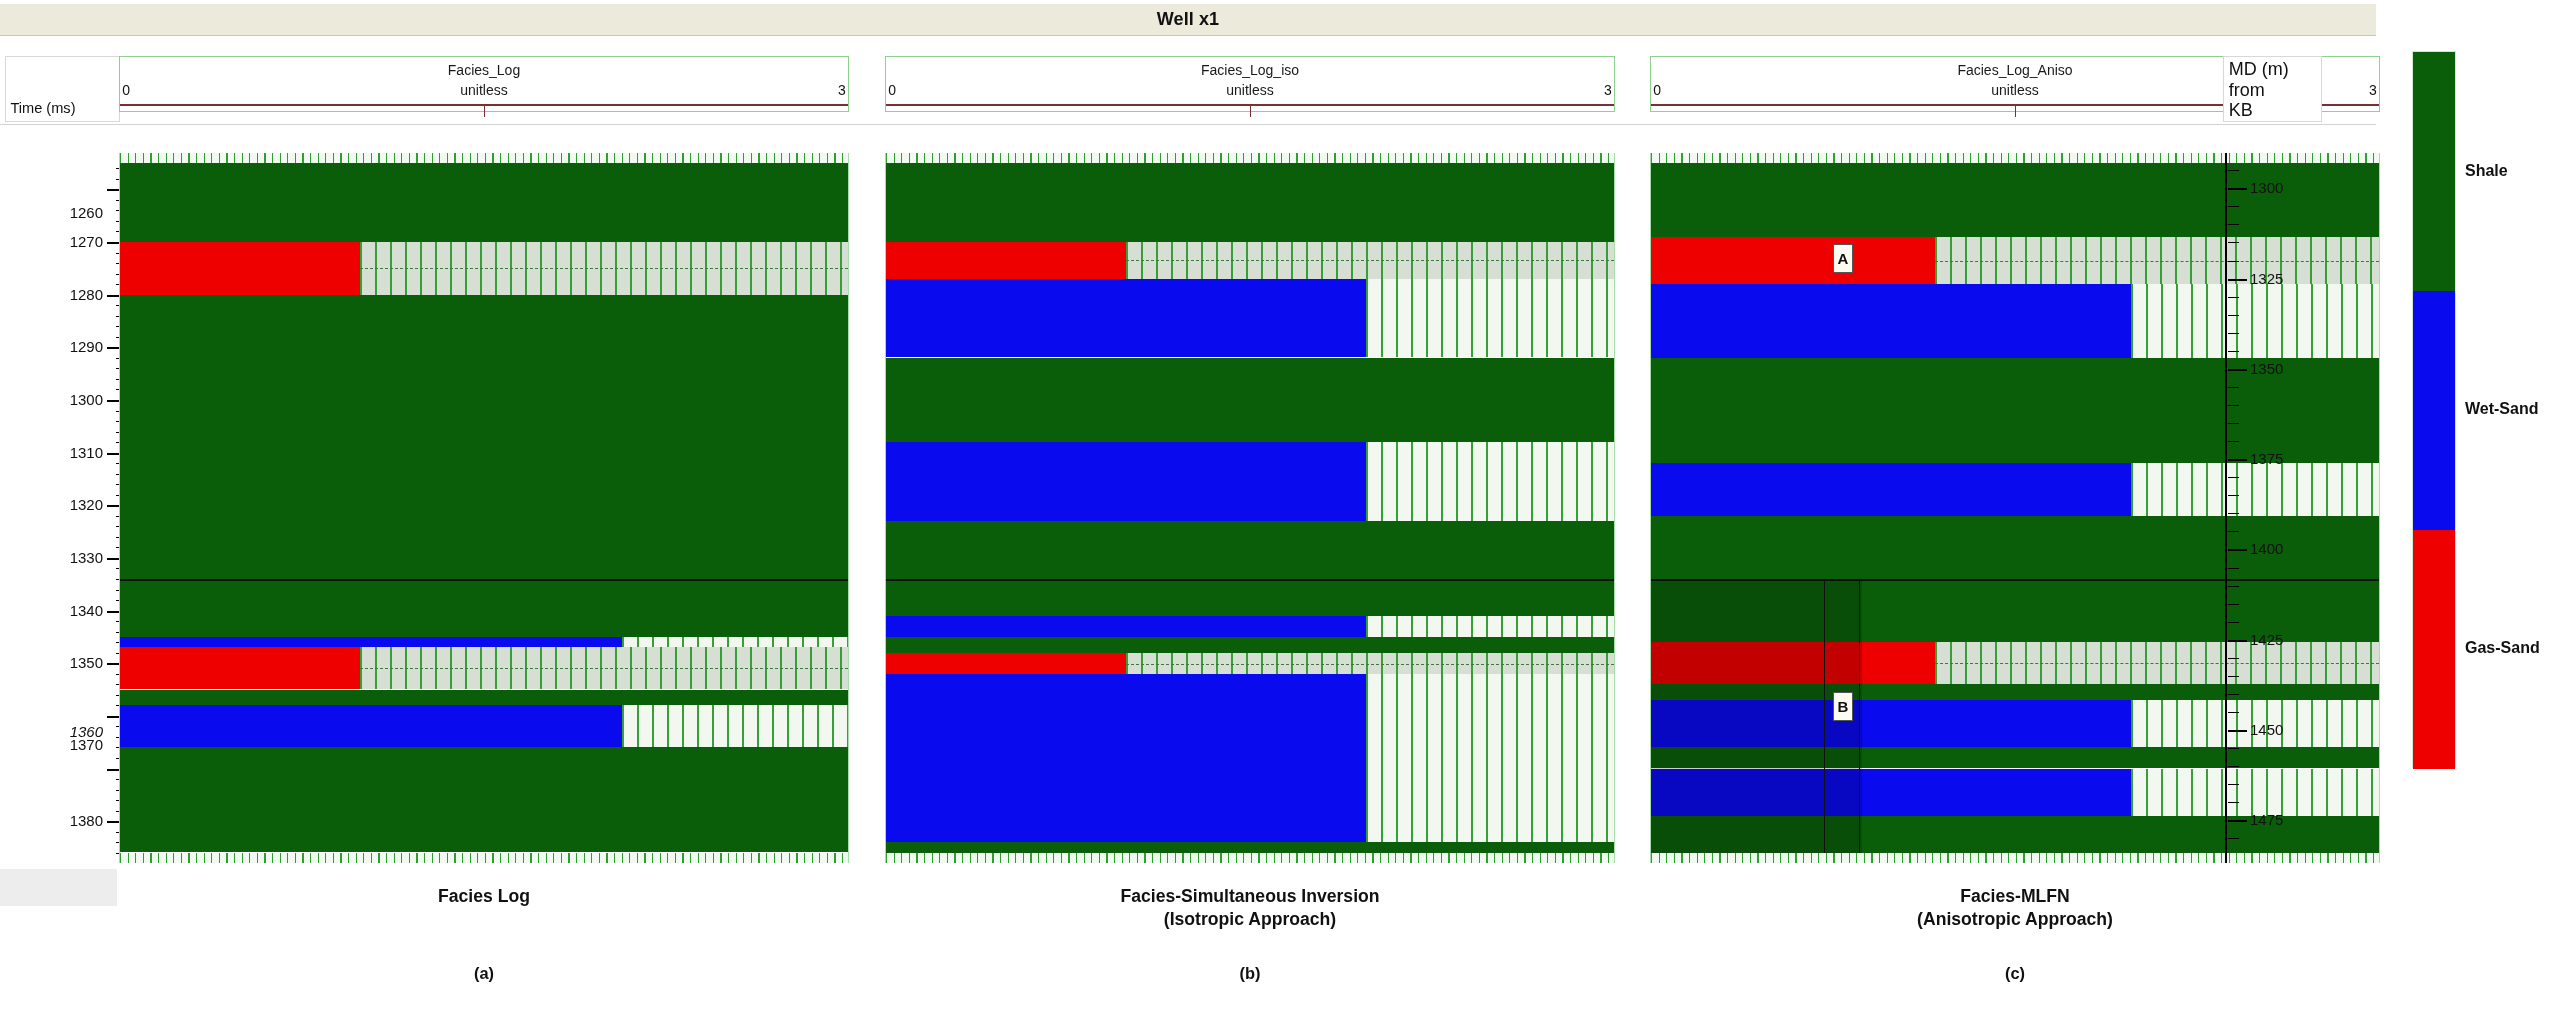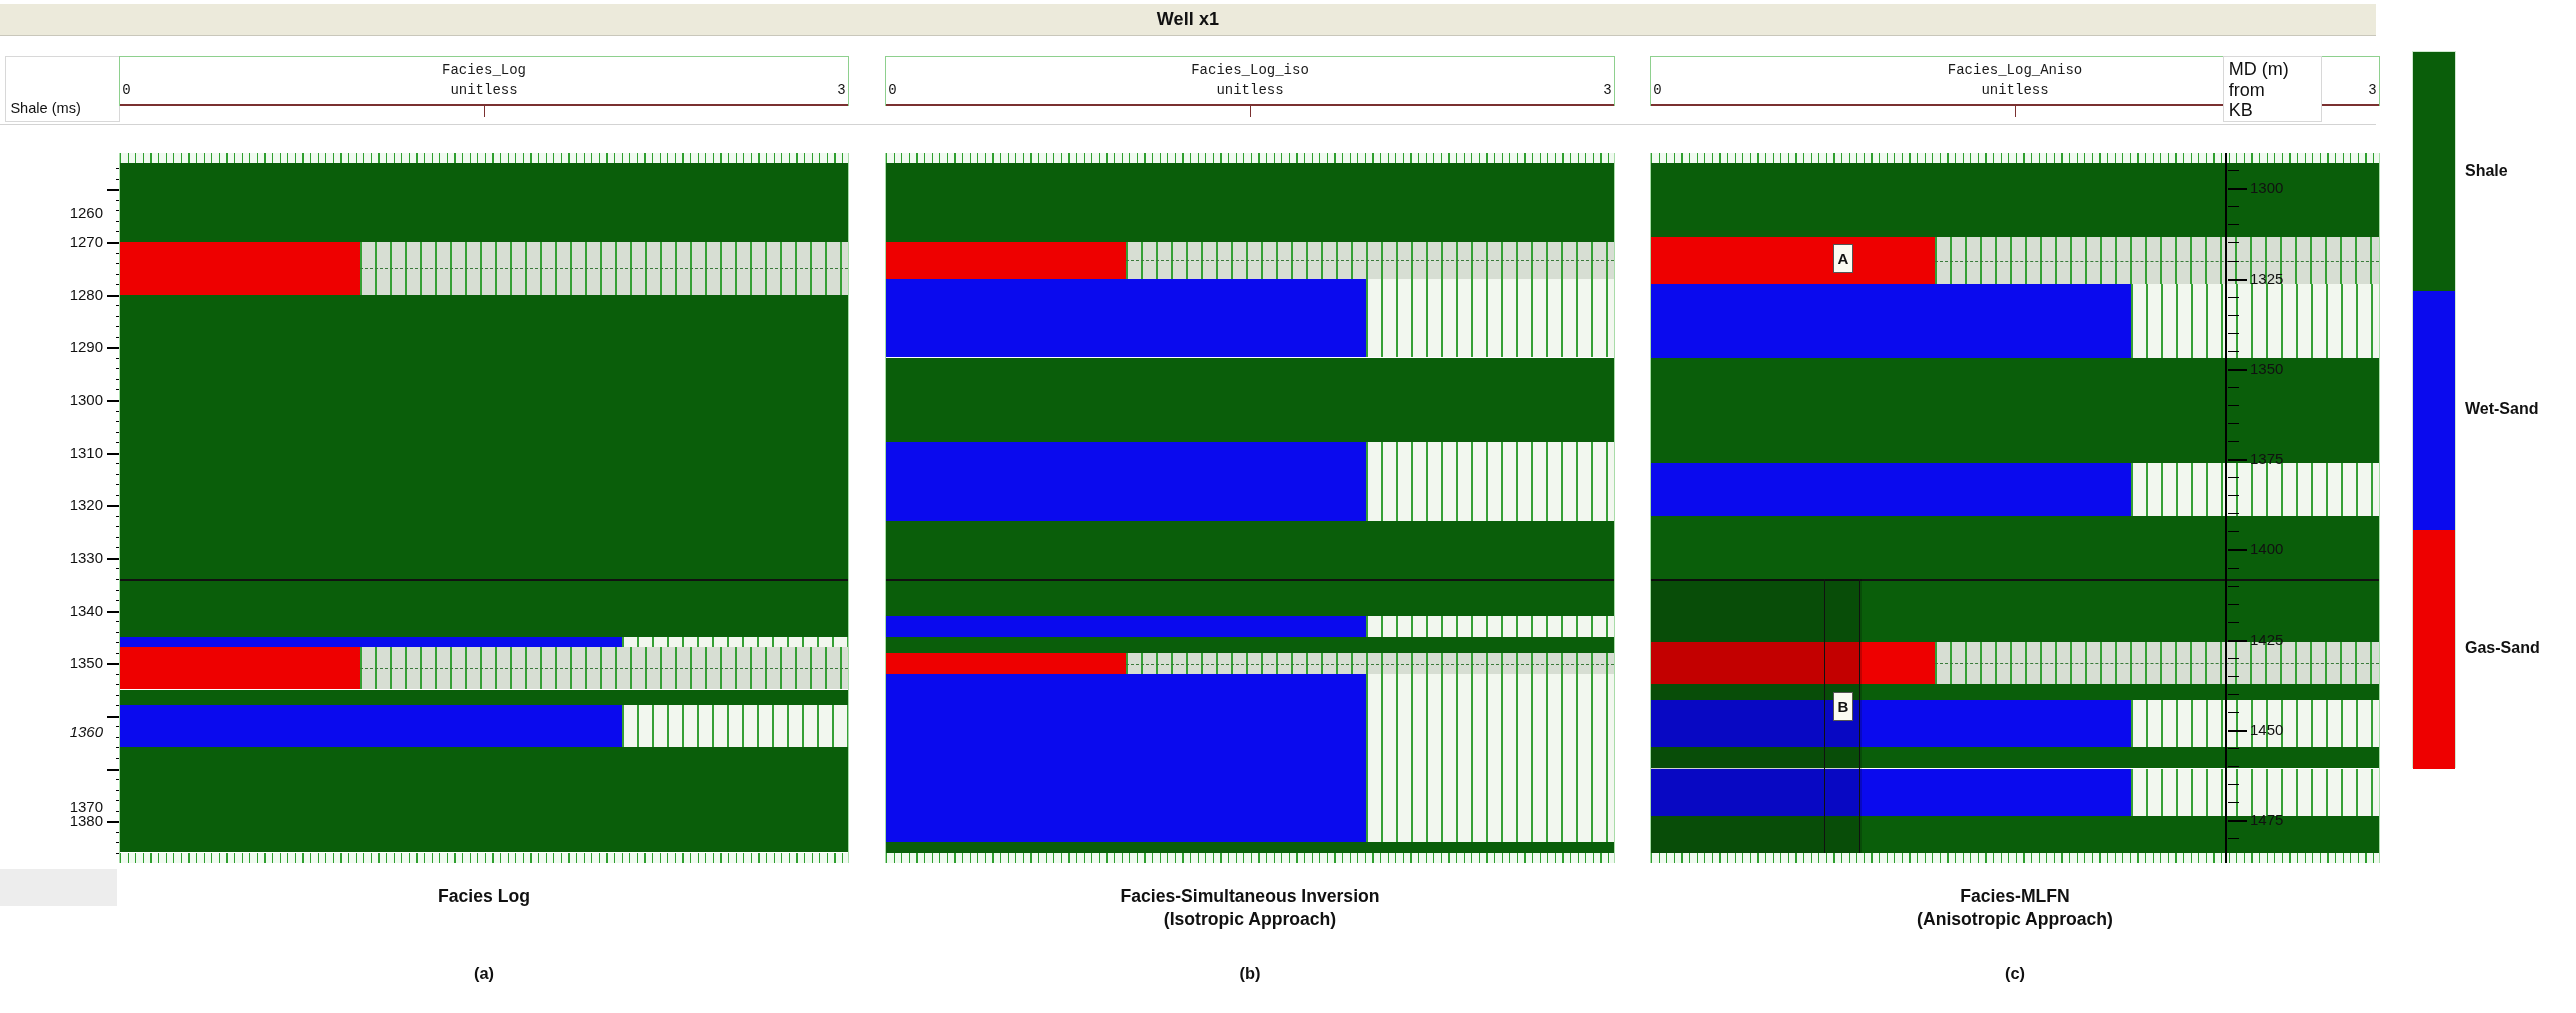--- a/index.html
+++ b/index.html
@@ -17,22 +17,22 @@
     display:flex;align-items:center;justify-content:center;
   }
   #title-bar .t{font-size:18px;font-weight:bold;color:#111;letter-spacing:0.1px;}
 
   
   #header-strip{
     position:absolute;left:0;top:36px;width:2376px;height:88px;
     background:#ffffff;border-bottom:1.2px solid #d3d3d3;
   }
   .hdr-box{
-    position:absolute;top:20px;height:50px;
-    border:1.2px solid #8ed08e;background:#ffffff;box-sizing:border-box;font-family:Liberation Mono, monospace;
+    position:absolute;top:20px;height:56px;
+    border:1.2px solid #8ed08e;background:#ffffff;box-sizing:border-box;
   }
   .hdr-name{
     position:absolute;left:0;right:0;top:5.3px;text-align:center;
     font-size:14px;color:#1a1a1a;white-space:nowrap;
   }
   .hdr-unit{
     position:absolute;left:0;right:0;top:25px;text-align:center;
     font-size:14px;color:#1a1a1a;
   }
   .hdr-min{position:absolute;left:2.3px;top:25px;font-size:14px;color:#111;}
@@ -160,21 +160,21 @@
 </head>
 <body>
 
 <div id="title-bar">
   <span class="t">Well x1</span>
 </div>
 
 <div id="header-strip">
 
   <div id="time-label-box">
-    <span>Shale (ms)</span>
+    <span>Time (ms)</span>
   </div>
 
   <div class="hdr-box" id="hdr0" style="left: 119px; width: 730px;">
     <div class="hdr-name">Facies_Log</div>
     <div class="hdr-unit">unitless</div>
     <div class="hdr-min">0</div>
     <div class="hdr-max">3</div>
     <div class="hdr-rule"></div>
     <div class="hdr-tick"></div>
   </div>
@@ -290,21 +290,21 @@
       <div class="t-lab" style="top: 380px;">1320</div>
       <div class="t-major" style="top: 433px;"></div>
       <div class="t-lab" style="top: 433px;">1330</div>
       <div class="t-major" style="top: 486px;"></div>
       <div class="t-lab" style="top: 486px;">1340</div>
       <div class="t-major" style="top: 538px;"></div>
       <div class="t-lab" style="top: 538px;">1350</div>
       <div class="t-major" style="top: 591px;"></div>
       <div class="t-lab" style="top: 607px; font-style: italic;">1360</div>
       <div class="t-major" style="top: 644px;"></div>
-      <div class="t-lab" style="top: 682px;">1370</div>
+      <div class="t-lab" style="top: 620px;">1370</div>
       <div class="t-major" style="top: 696px;"></div>
       <div class="t-lab" style="top: 696px;">1380</div>
     </div>
 
   <div class="track" id="track0" style="left: 119px; width: 730px;">
     <div class="tickrow top"></div>
     <div class="canvas" id="cv0">
         <div class="bed" style="top: 0px; height: 79px; width: 728px;">
           <div class="fill" style="width: 728px; background: rgb(10, 94, 10);"></div>
         </div>

